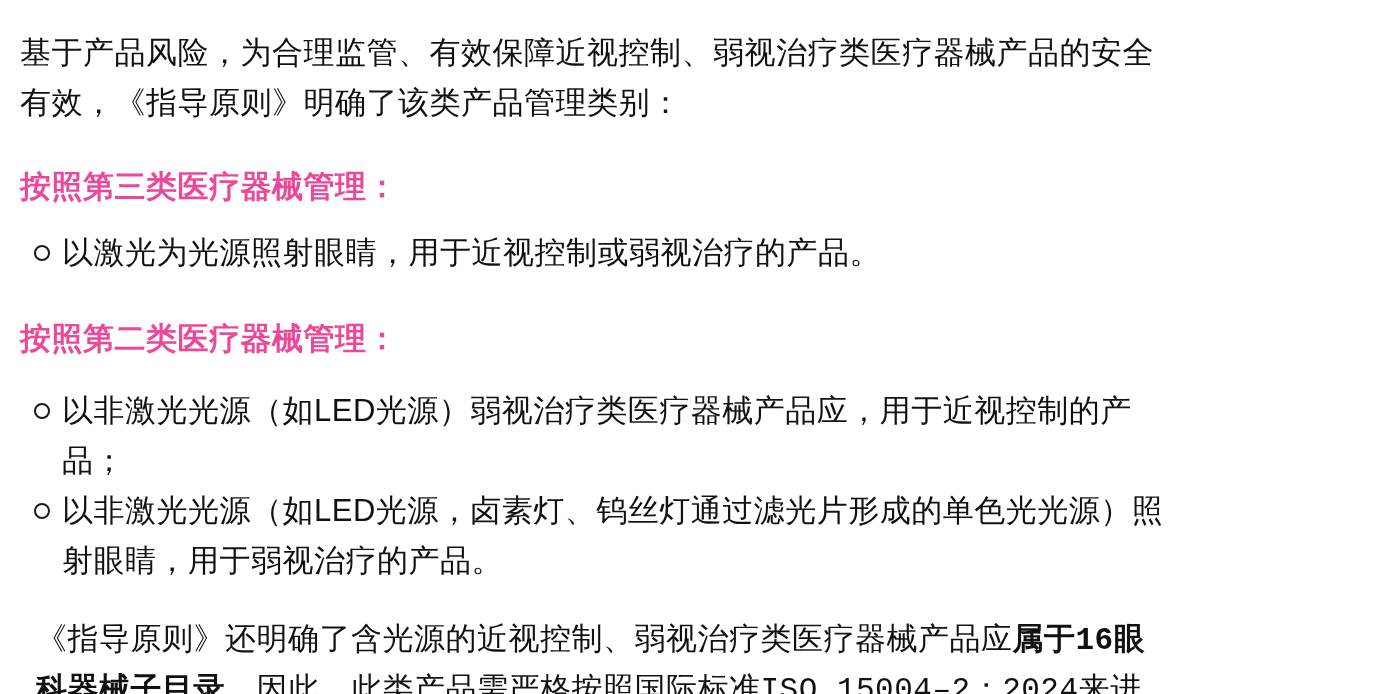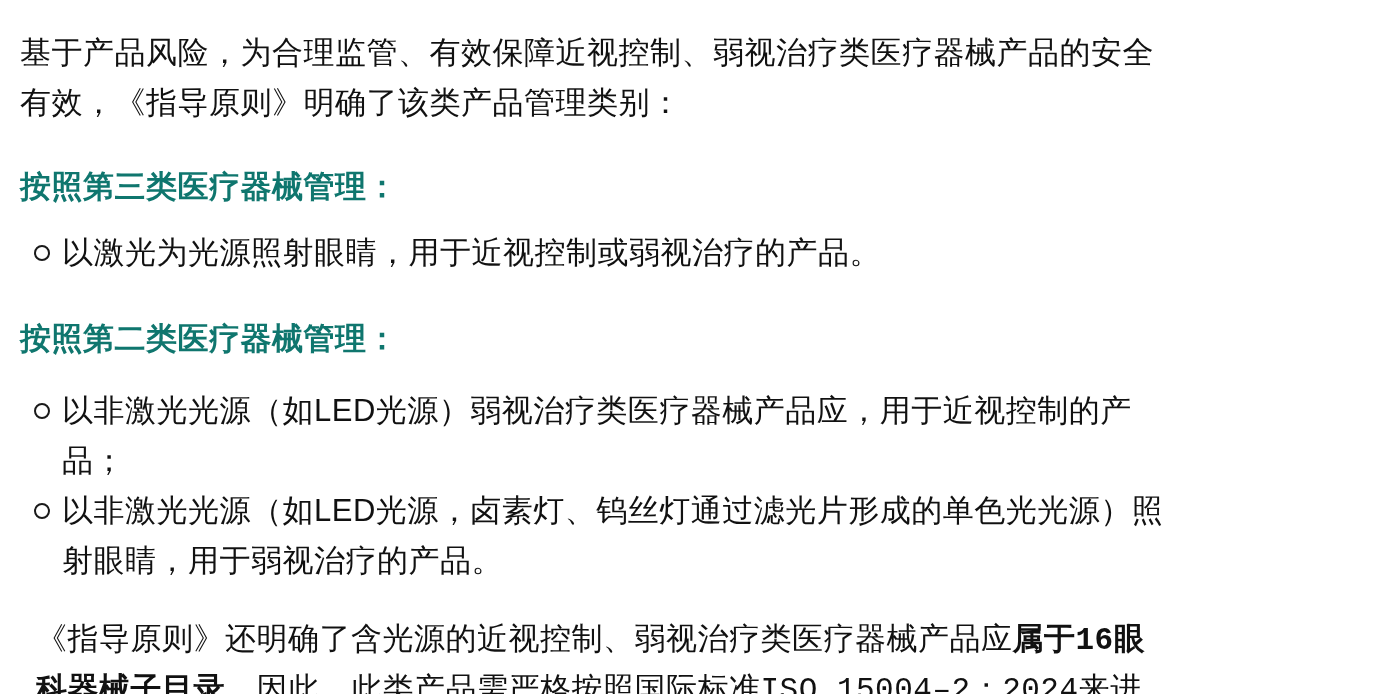--- a/index.html
+++ b/index.html
@@ -21,21 +21,21 @@
     font-size: 31px;
     line-height: 50px;
     letter-spacing: 0.5px;
   }
   .para {
     margin: 0 0 34px 0;
   }
   .red-heading {
     margin: 0 0 16px 0;
     font-weight: 700;
-    color: #0f766e;
+    color: #ec4899;
   }
   .red-heading.second {
     margin-bottom: 22px;
     margin-top: 36px;
   }
   ul.bullet-list {
     list-style: none;
     margin: 0 0 30px 0;
     padding: 0;
   }

